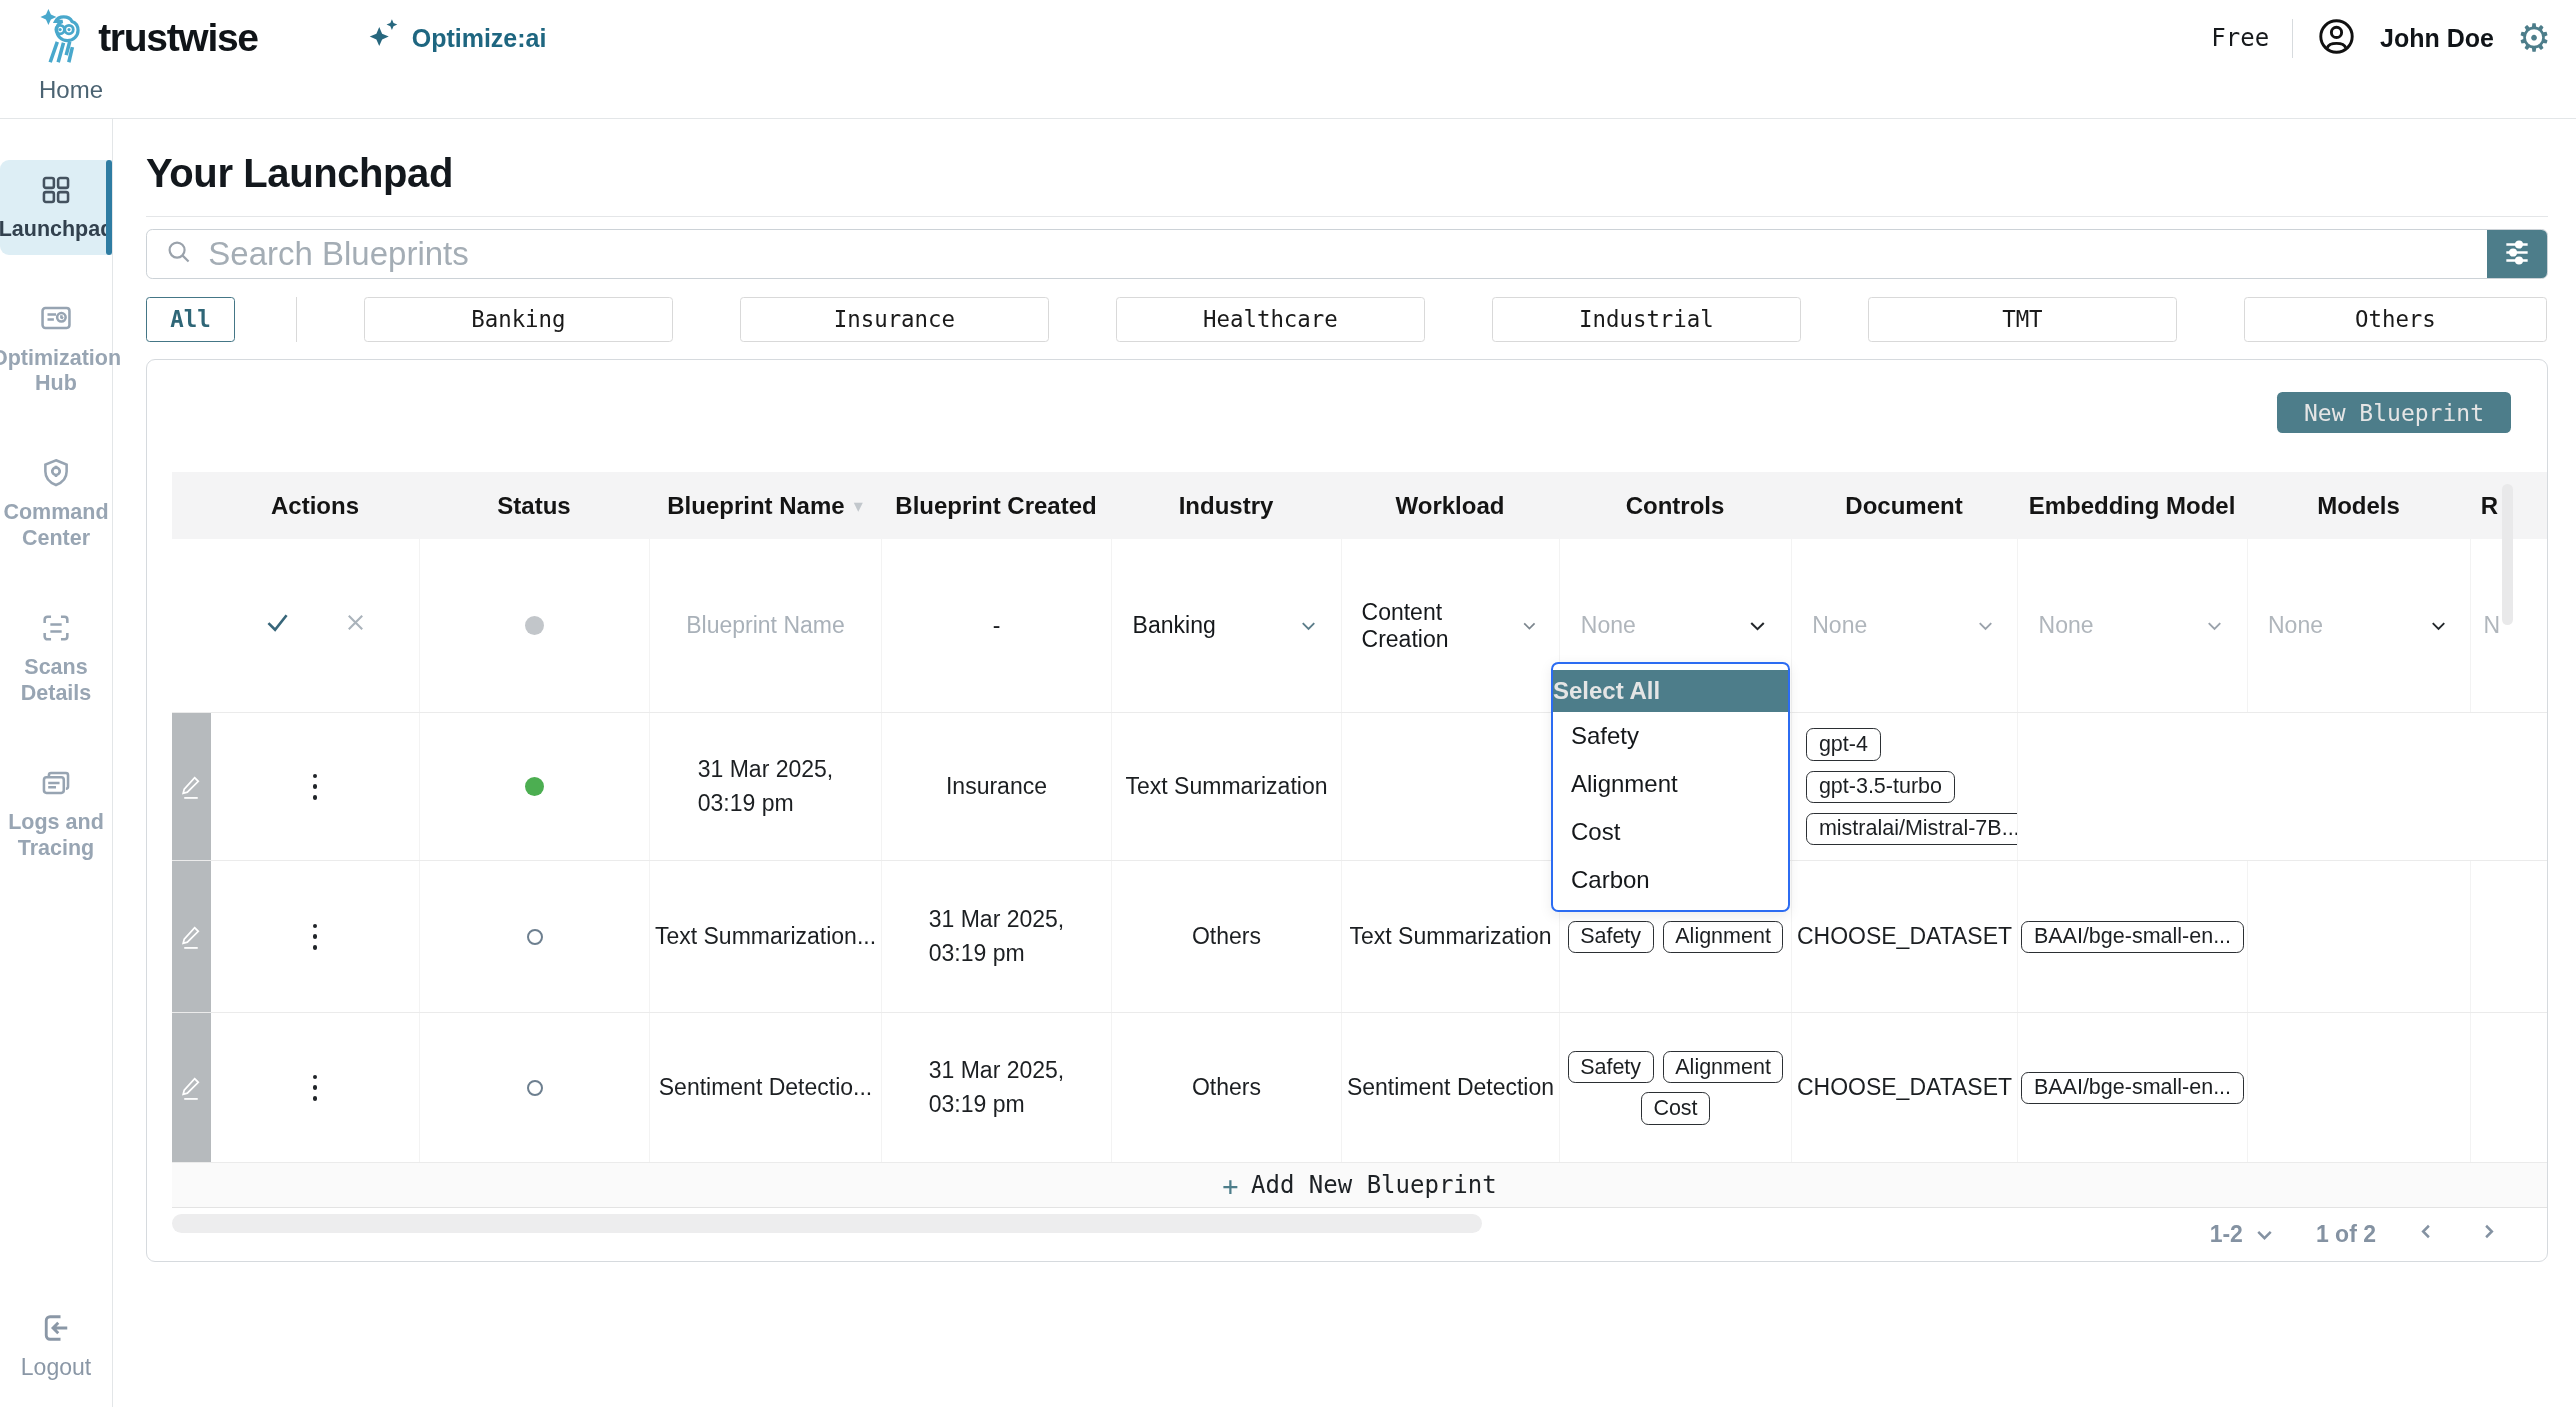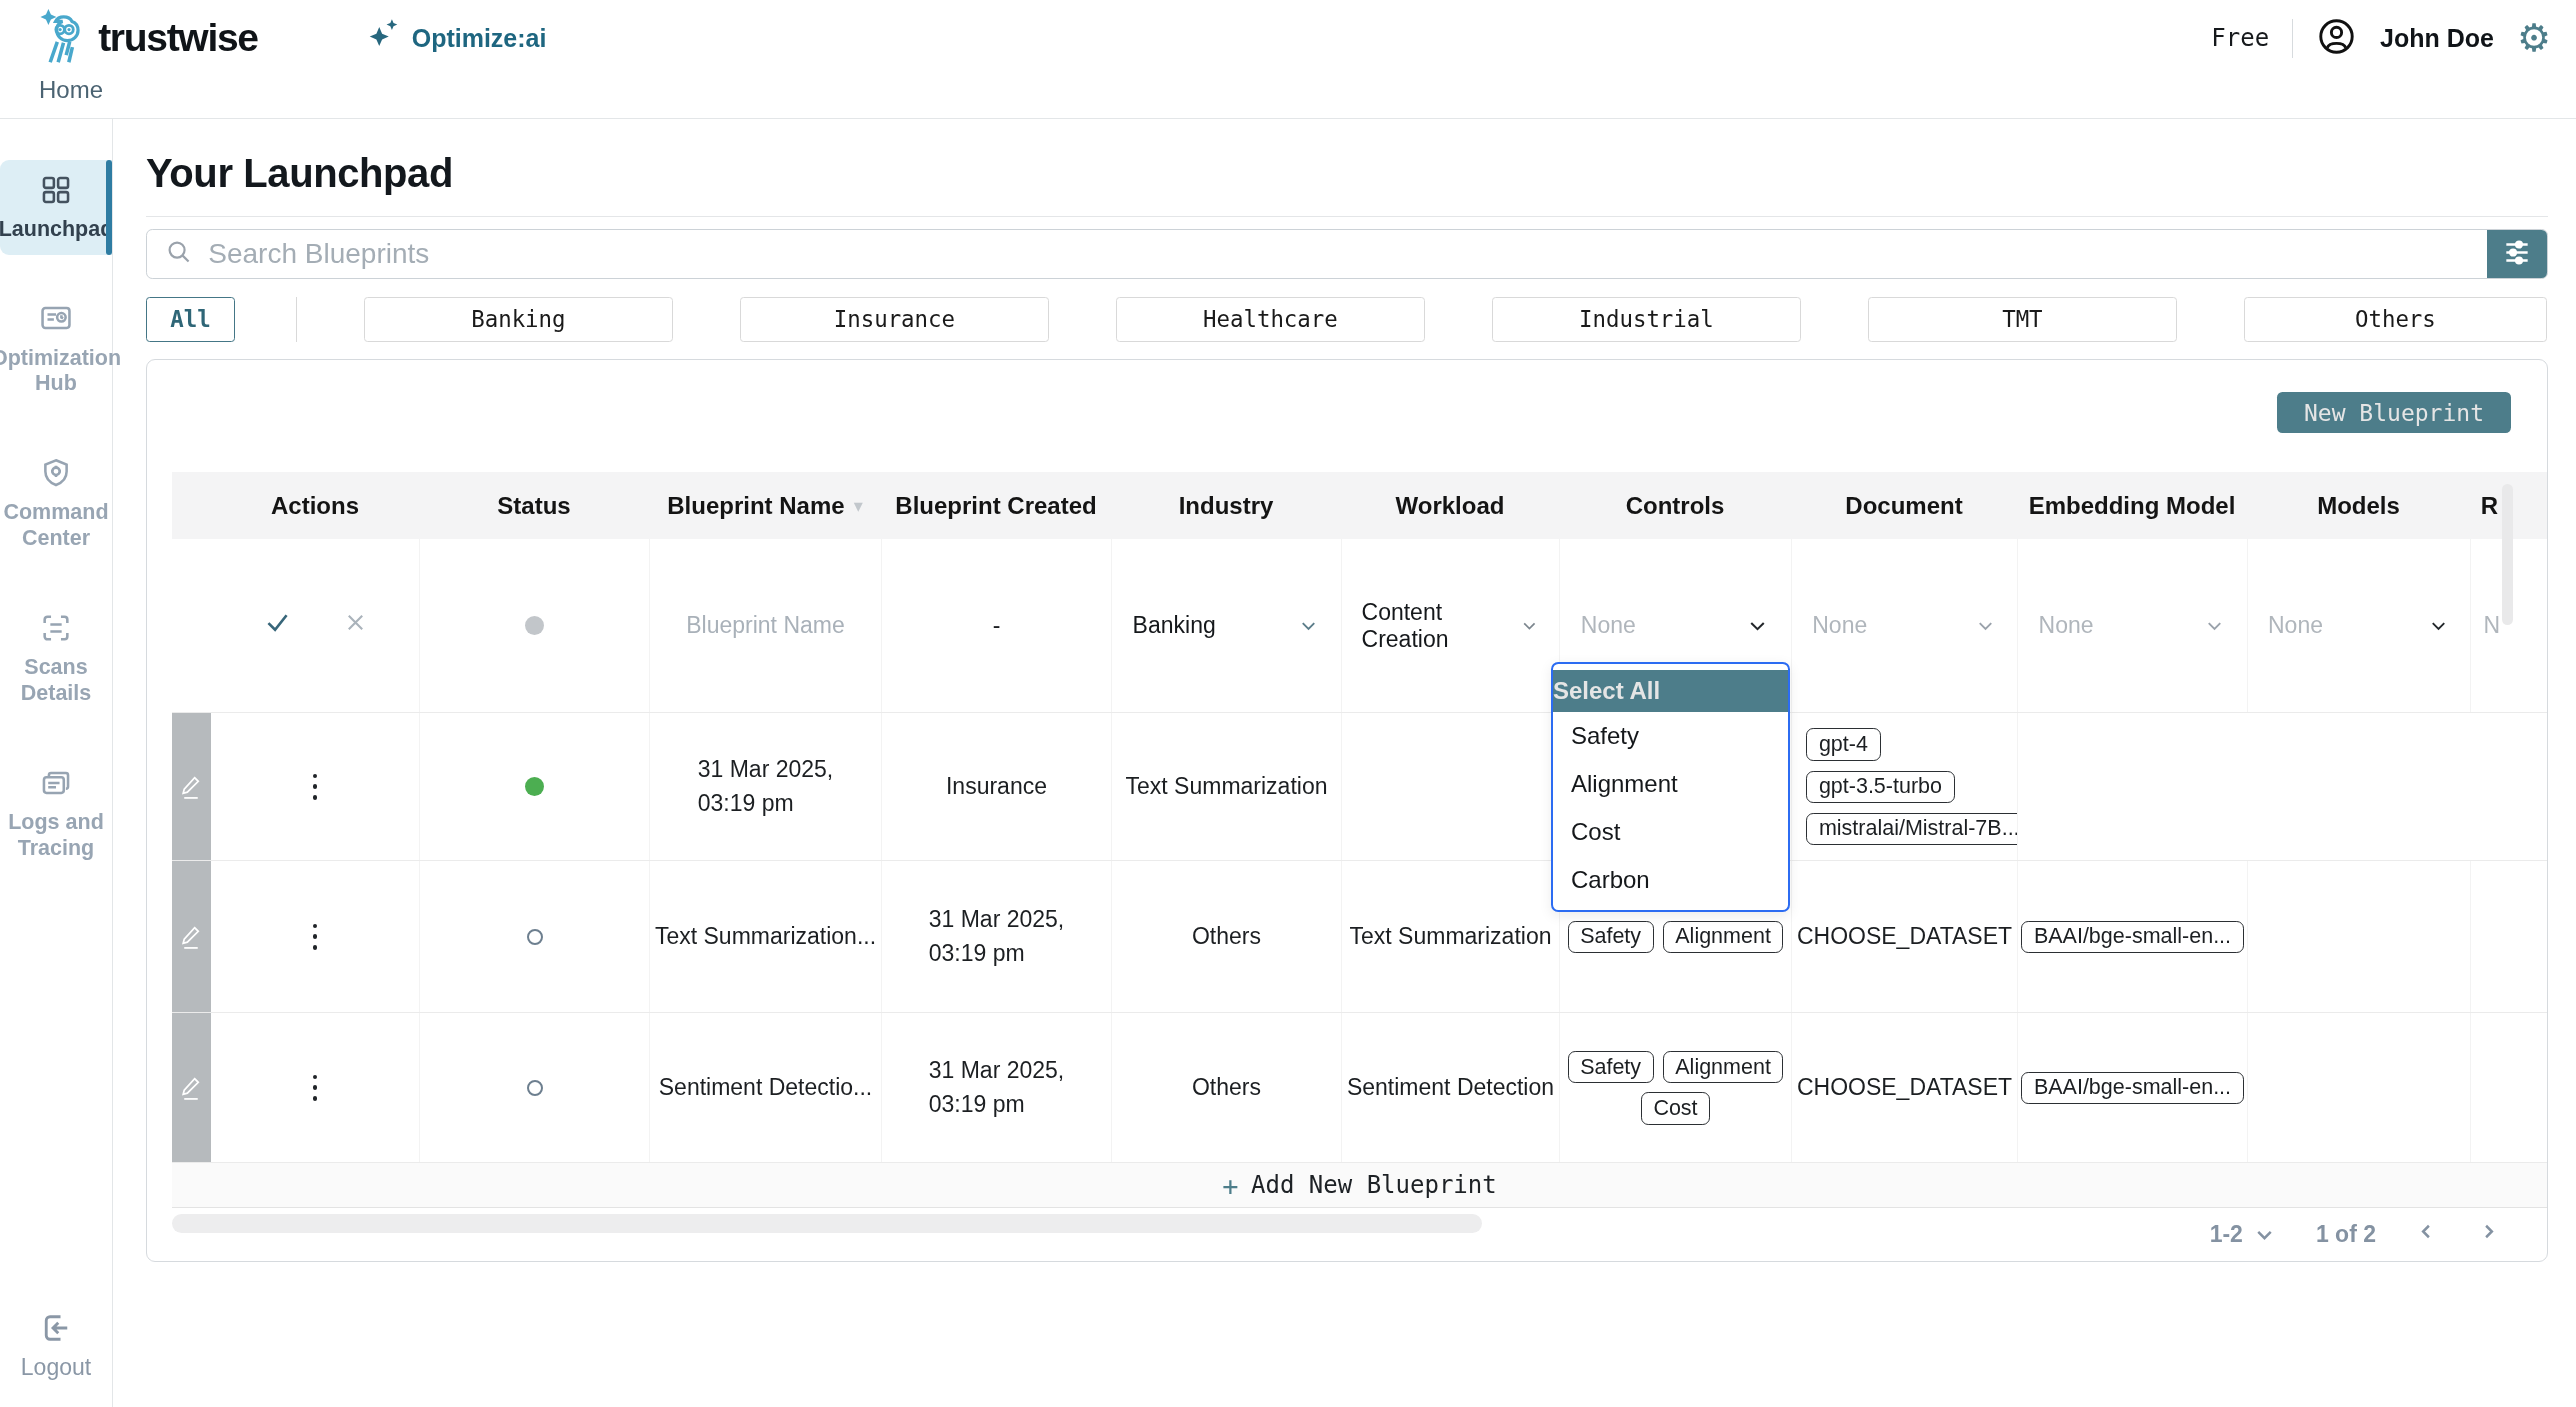--- a/index.html
+++ b/index.html
@@ -36,21 +36,21 @@
   .side-logout { margin-top:auto; margin-bottom:27px; display:flex; flex-direction:column; align-items:center; gap:5.4px; cursor:pointer; }
   .side-logout .lbl { font-size:23px; color:#8a97a6; }
 
   .main { flex:1; padding:0 31px 0 33px; }
   .page-title { margin-top:32px; font-size:40px; font-weight:700; color:#13181d; letter-spacing:-0.4px; }
   .title-divider { margin-top:19.7px; border-bottom:0.9px solid #e4e6e8; }
 
   
   .searchbar { margin-top:12.5px; height:50px; border:0.9px solid #ccd2d7; border-radius:6.3px; display:flex; align-items:center; overflow:hidden; background:#fff; }
   .searchbar .mag { margin:0 14.3px 0 18px; flex-shrink:0; }
-  .searchbar input { flex:1; border:none; outline:none; font-size:28px; color:#15181b; height:100%; font-family:inherit; }
+  .searchbar input { flex:1; border:none; outline:none; font-size:33px; color:#15181b; height:100%; font-family:inherit; }
   .searchbar input::placeholder { color:#a4adb5; }
   .filter-btn { width:61px; height:50px; margin:-0.9px -0.9px -0.9px 0; background:#4d7d8a; border:none; border-radius:0 6.3px 6.3px 0; display:flex; align-items:center; justify-content:center; cursor:pointer; }
 
   
   .filters { margin-top:16px; display:flex; align-items:center; height:48px; }
   .fbtn { height:45px; border:0.9px solid #d9d9d9; background:#fff; border-radius:3.6px; font-family:"DejaVu Sans Mono","Liberation Mono",monospace; font-size:22.4px; color:#1a1a1a; display:flex; align-items:center; justify-content:center; cursor:pointer; }
   .fbtn.all { width:89px; border:1.8px solid #447686; color:#2f6677; font-weight:700; }
   .fdiv { width:0.9px; height:45px; background:#d9d9d9; margin-left:61px; margin-right:67px; }
   .fbtn.ind { width:309px; margin-right:67px; }
   .fbtn.ind:last-child { margin-right:0; width:303px; }

